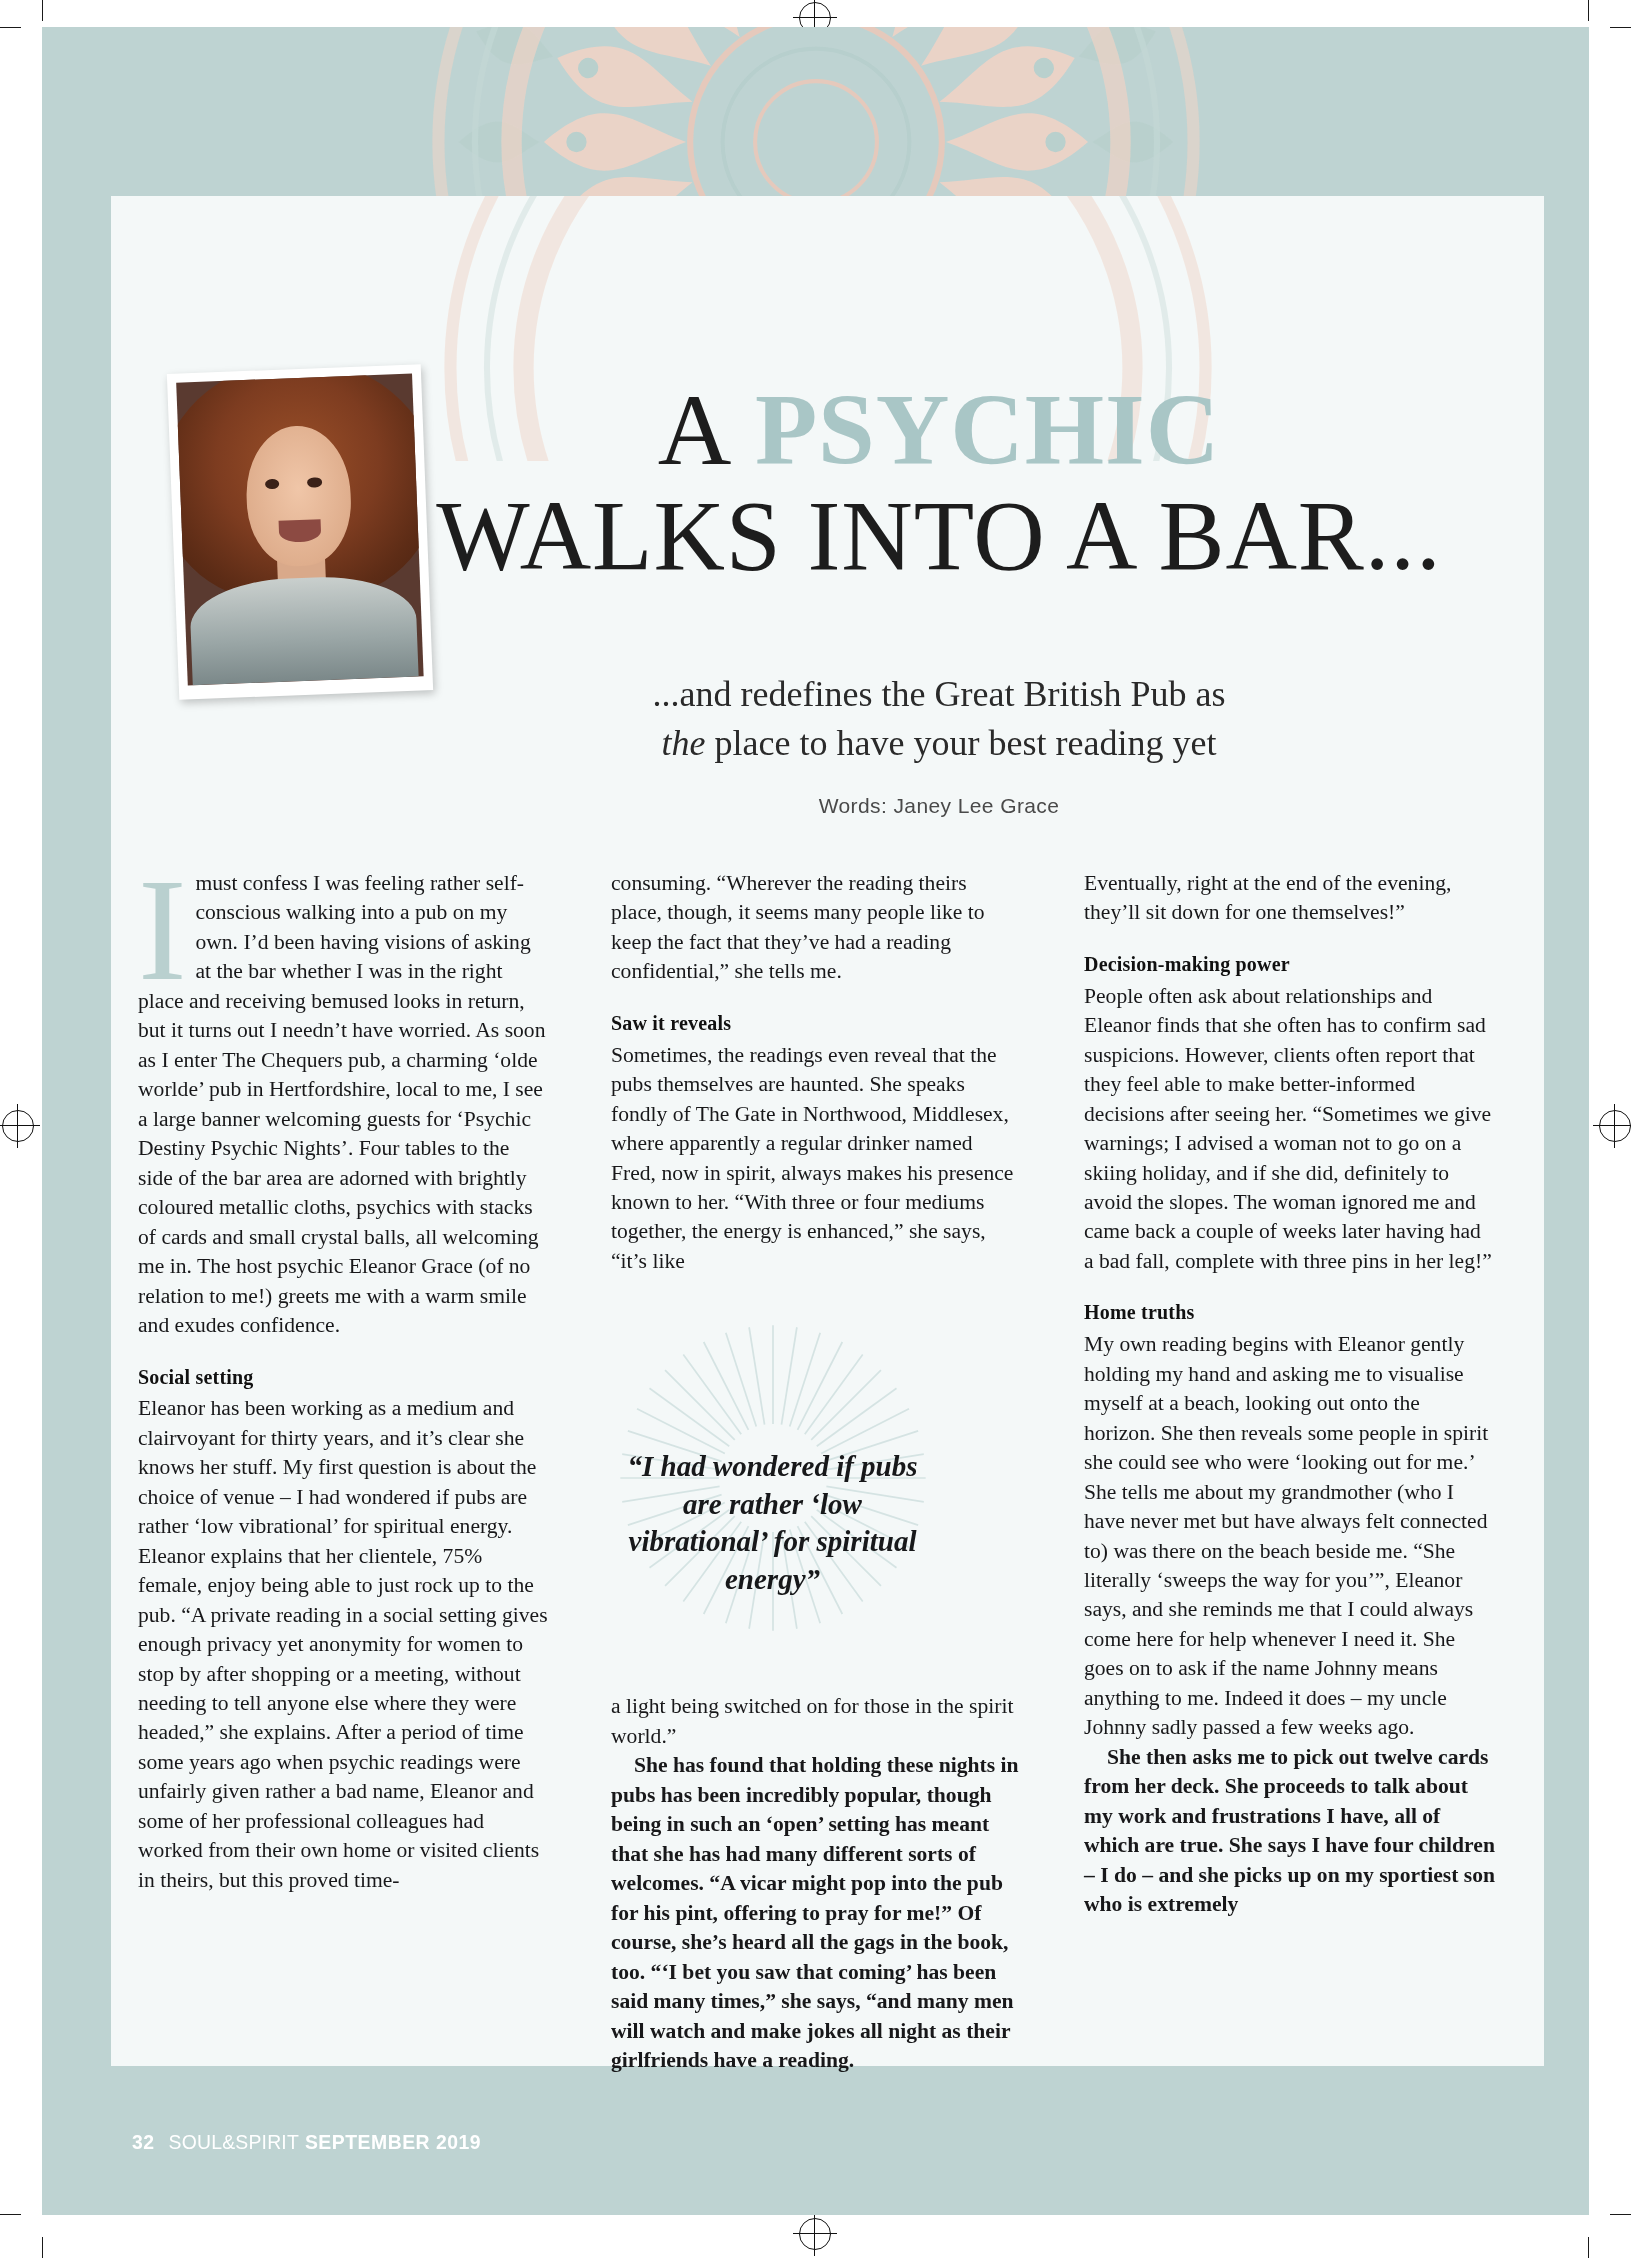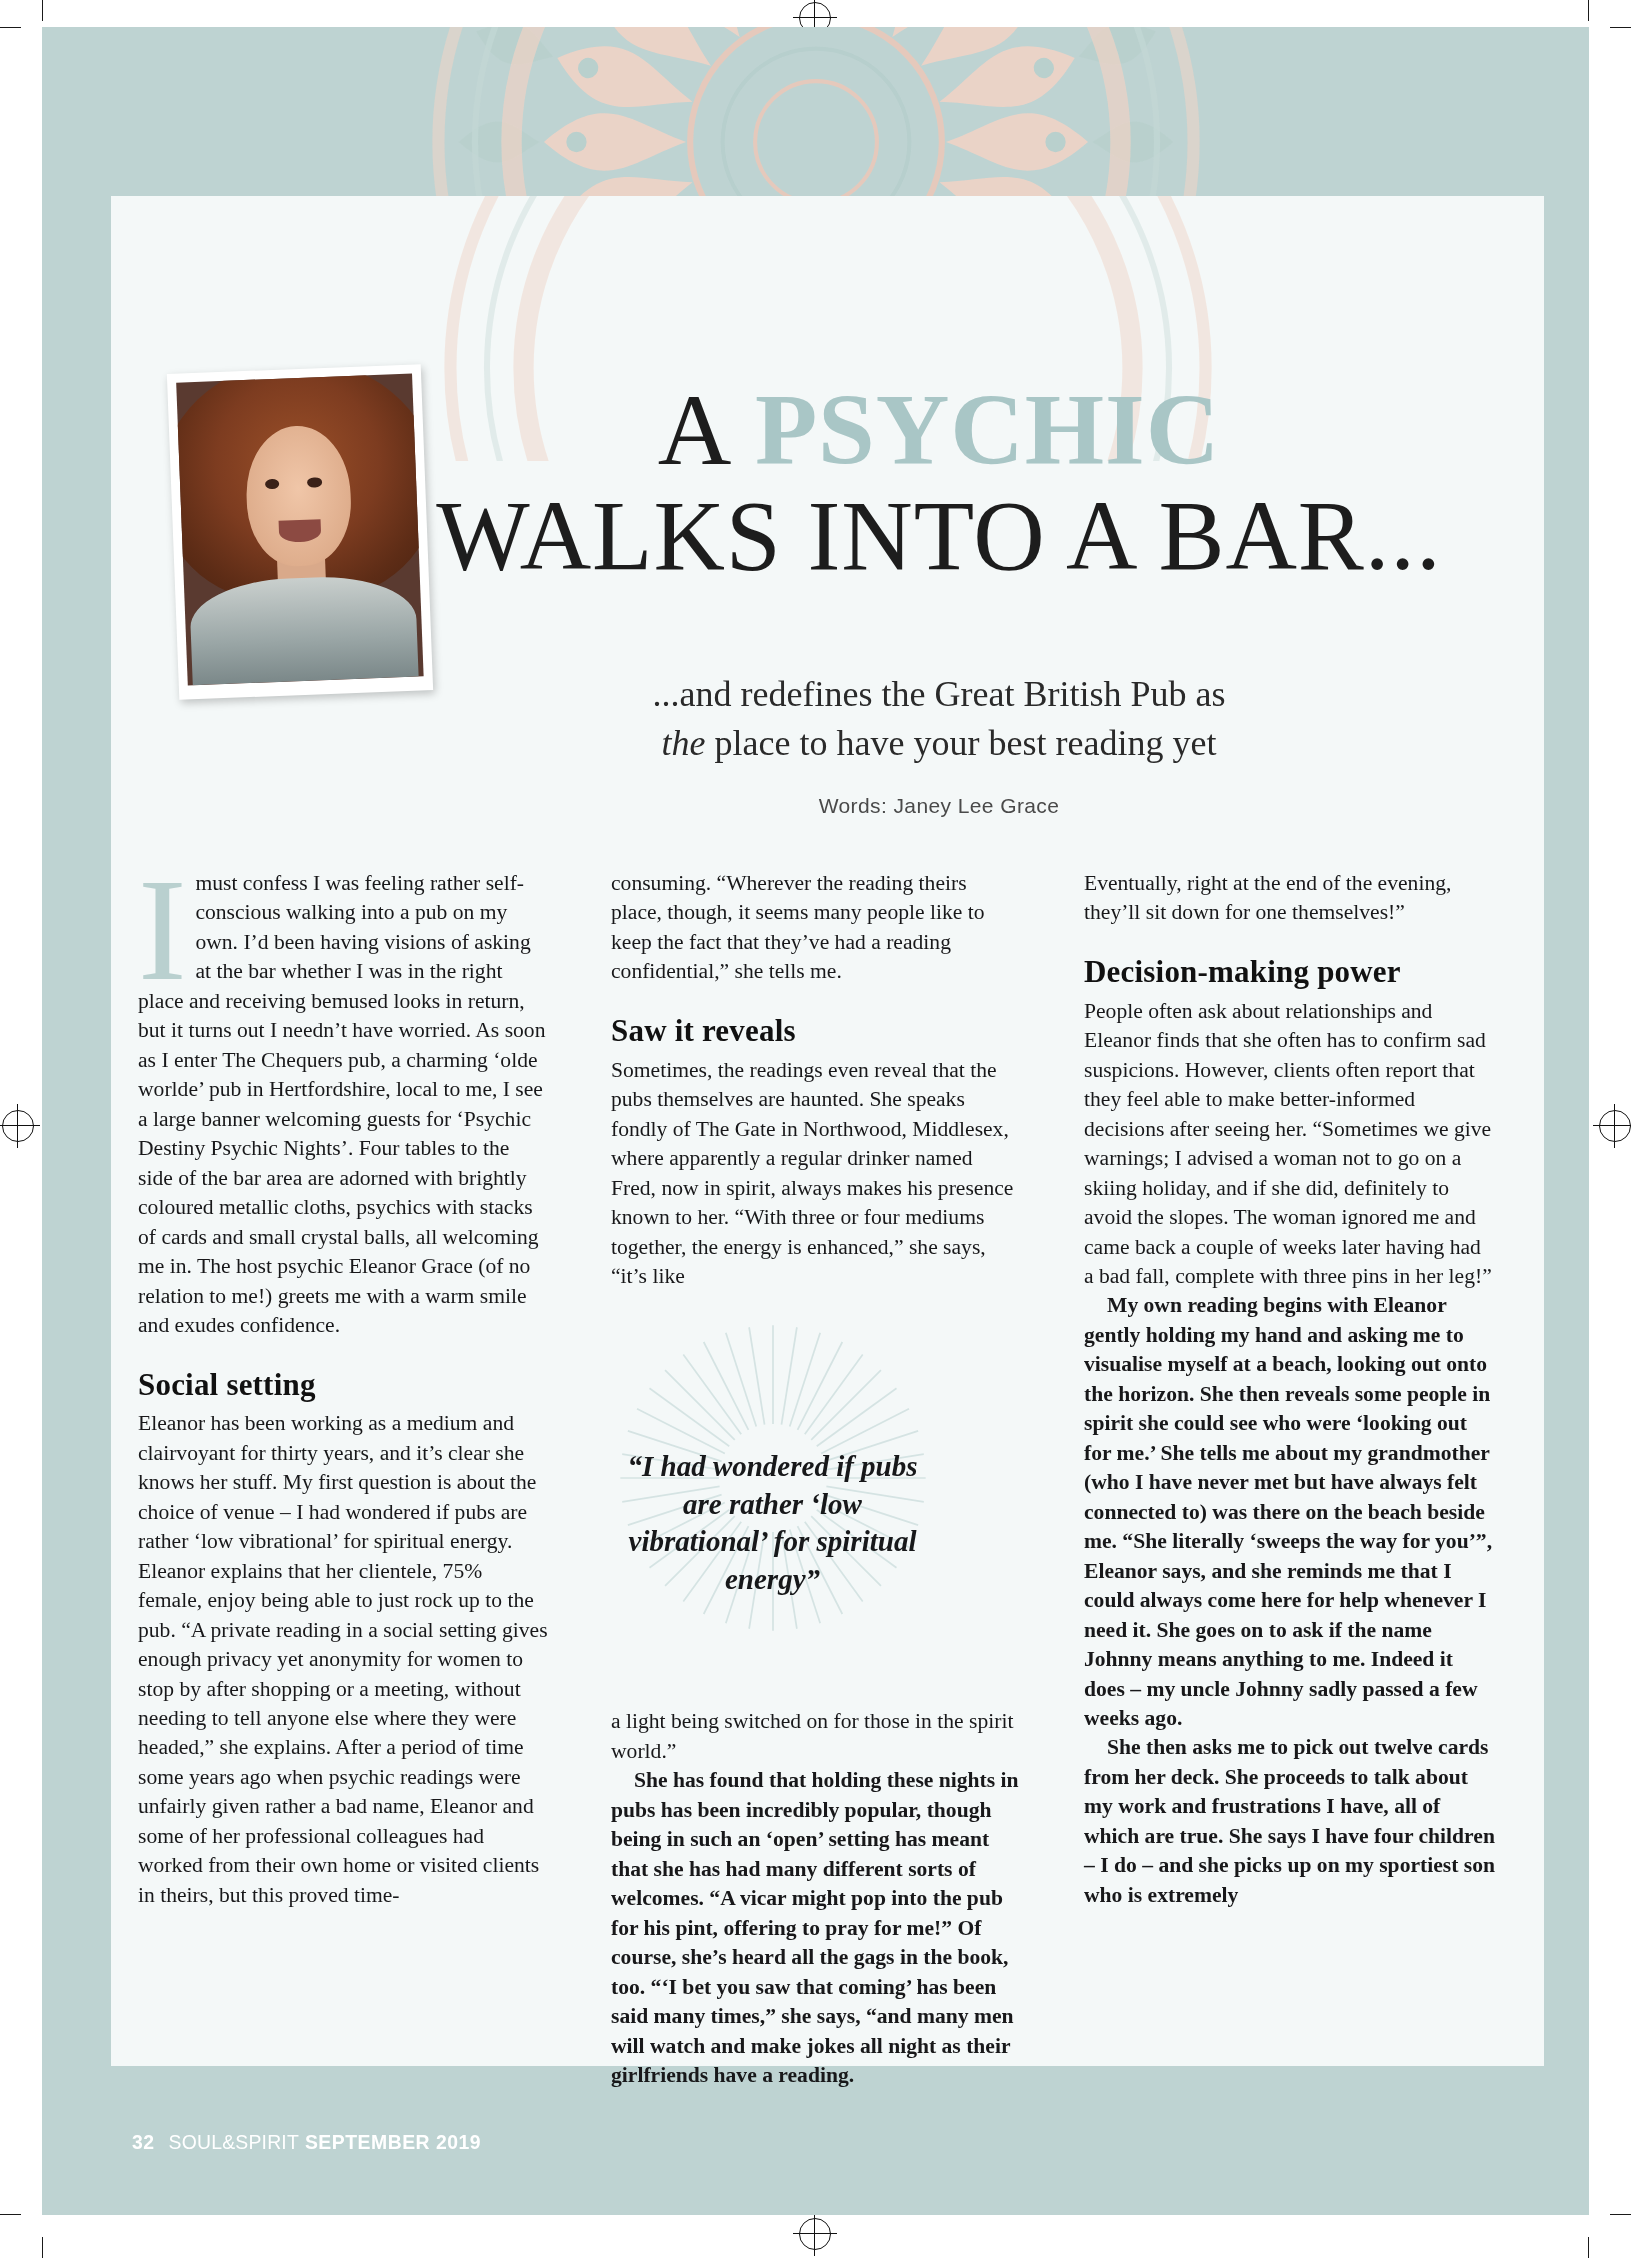--- a/index.html
+++ b/index.html
@@ -207,21 +207,21 @@
   .col.c1 { left: 0; }
   .col.c2 { left: 473px; }
   .col.c3 { left: 946px; }
   .col p {
     margin: 0 0 0 0;
     text-indent: 0;
   }
   .col p + p { text-indent: 23px; font-weight: bold; }
   .sub {
     font-weight: bold;
-    font-size: 31px;
+    font-size: 20px;
     margin: 23px 0 3.5px 0;
     color: #111;
     letter-spacing: 0.2px;
   }
   .dropcap-para {
     position: relative;
     min-height: 141px;
   }
   .dropcap {
     float: left;
@@ -396,20 +396,21 @@
     <p>Sometimes, the readings even reveal that the pubs themselves are haunted. She speaks fondly of The Gate in Northwood, Middlesex, where apparently a regular drinker named Fred, now in spirit, always makes his presence known to her. “With three or four mediums together, the energy is enhanced,” she says, “it’s like</p>
     <div style="height:416px"></div>
     <p>a light being switched on for those in the spirit world.”</p>
     <p>She has found that holding these nights in pubs has been incredibly popular, though being in such an ‘open’ setting has meant that she has had many different sorts of welcomes. “A vicar might pop into the pub for his pint, offering to pray for me!” Of course, she’s heard all the gags in the book, too. “‘I bet you saw that coming’ has been said many times,” she says, “and many men will watch and make jokes all night as their girlfriends have a reading.</p>
   </div>
 
   <div class="col c3">
     <p>Eventually, right at the end of the evening, they’ll sit down for one themselves!”</p>
     <h2 class="sub">Decision-making power</h2>
     <p>People often ask about relationships and Eleanor finds that she often has to confirm sad suspicions. However, clients often report that they feel able to make better-informed decisions after seeing her. “Sometimes we give warnings; I advised a woman not to go on a skiing holiday, and if she did, definitely to avoid the slopes. The woman ignored me and came back a couple of weeks later having had a bad fall, complete with three pins in her leg!”</p>
+    <h2 class="sub">Home truths</h2>
     <p>My own reading begins with Eleanor gently holding my hand and asking me to visualise myself at a beach, looking out onto the horizon. She then reveals some people in spirit she could see who were ‘looking out for me.’ She tells me about my grandmother (who I have never met but have always felt connected to) was there on the beach beside me. “She literally ‘sweeps the way for you’”, Eleanor says, and she reminds me that I could always come here for help whenever I need it. She goes on to ask if the name Johnny means anything to me. Indeed it does – my uncle Johnny sadly passed a few weeks ago.</p>
     <p>She then asks me to pick out twelve cards from her deck. She proceeds to talk about my work and frustrations I have, all of which are true. She says I have four children – I do – and she picks up on my sportiest son who is extremely</p>
   </div>
 </div>
 
 <div class="pullquote">
   <svg class="pq-rays" viewBox="0 0 200 200">
     <g transform="translate(100,100)" stroke="#bcd3d2" stroke-width="1.1" fill="none">
       <g id="ray">
           <line x1="0" y1="-34" x2="0" y2="-96"></line>

